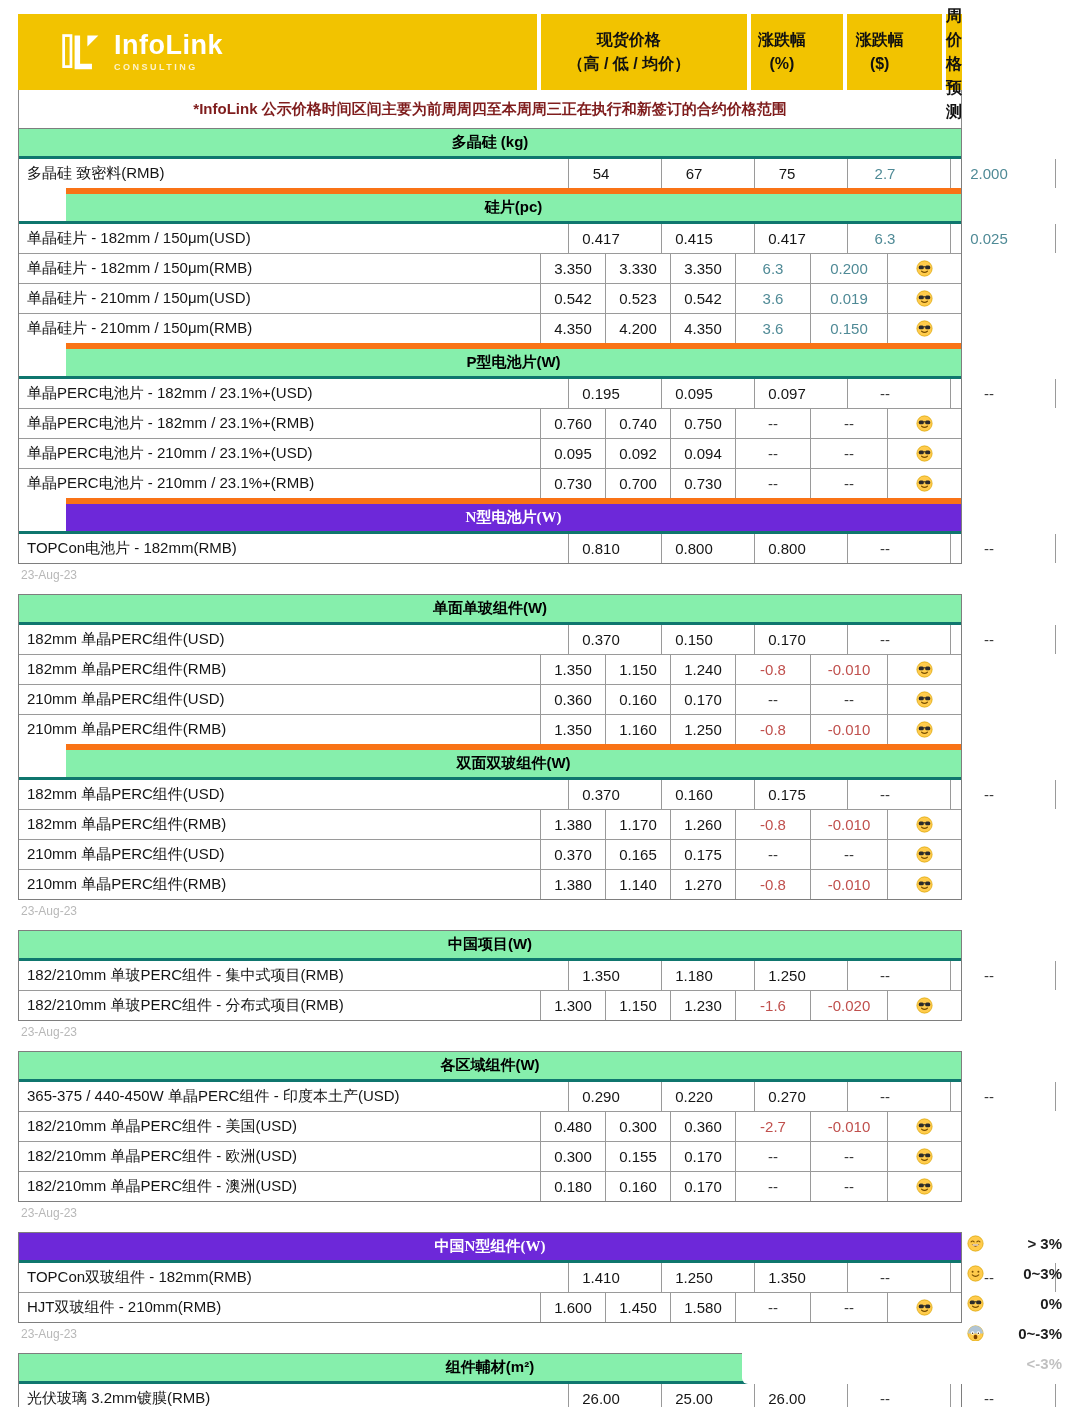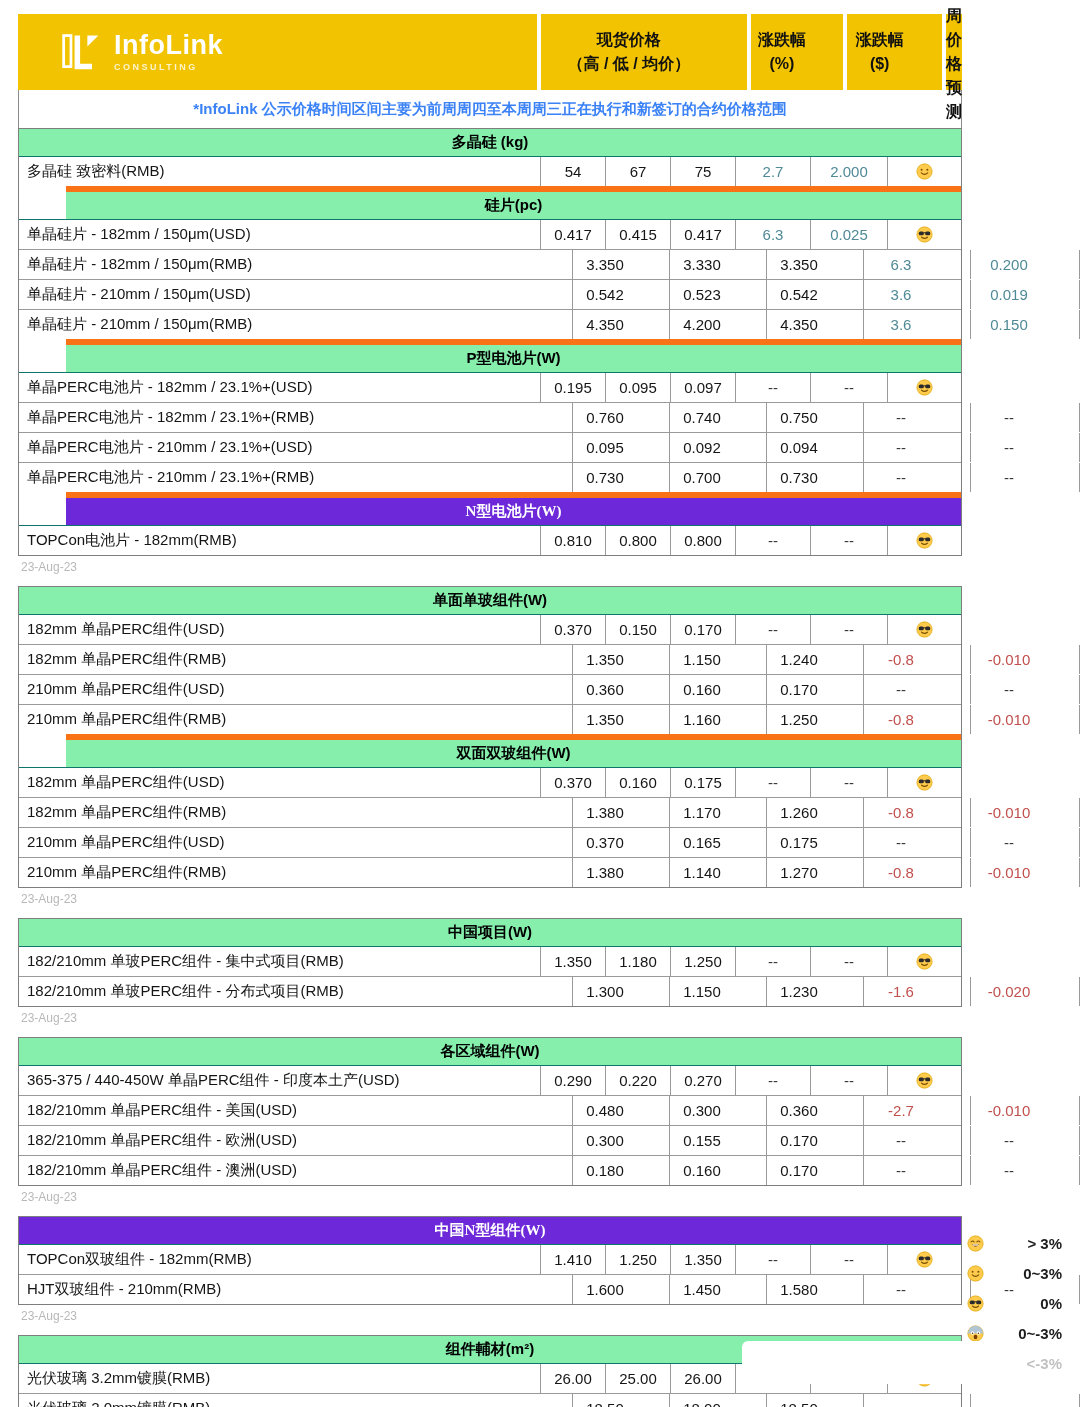--- a/index.html
+++ b/index.html
@@ -18,34 +18,34 @@
   .h-chg{width:73px;}
   .h-fc{width:70px;flex:1;}
   .logo-row{display:flex;align-items:center;gap:12px;}
   .brand-stack{display:flex;flex-direction:column;line-height:1;}
   .brand{color:#fff;font-size:27px;font-weight:bold;letter-spacing:0.5px;}
   .brand-sub{color:rgba(255,255,255,0.8);font-size:9px;letter-spacing:2.5px;margin-top:4px;font-weight:bold;}
 
   
   .note{box-sizing:border-box;height:38px;display:flex;align-items:center;justify-content:center;
         border-left:1px solid #8b8b8b;border-right:1px solid #8b8b8b;
-        font-weight:bold;font-size:15px;color:#3b82f6;background:#fff;}
+        font-weight:bold;font-size:15px;color:#7f1d1d;background:#fff;}
 
   
   .ptable{border:1px solid #7e7e7e;background:#fff;}
   .ptable{margin-top:0;}
   .trow{display:grid;grid-template-columns:521px 65px 65px 65px 75px 77px 1fr;}
-  .trow+.trow{border-top:1px solid #9a9a9a;gap:32px;}
+  .trow+.trow{border-top:1px solid #9a9a9a;}
   .cell{box-sizing:border-box;height:29px;display:flex;align-items:center;justify-content:center;
         font-size:15px;color:#151515;overflow:hidden;white-space:nowrap;}
   .cell+.cell{border-left:1px solid #9a9a9a;}
   .c-name{justify-content:flex-start;padding-left:8px;}
   .sec{height:27px;display:flex;align-items:center;justify-content:center;
        background:#86efac;font-weight:bold;font-size:15px;color:#000;}
-  .sec+ .trow{border-top:1px solid #0f766e;}
+  .sec+ .trow{border-top:3px solid #0f766e;gap:28px;}
   .trow + .sec{border-top:6px solid #f97316;margin-left:47px;}
   .sec.dark{background:#6d28d9;color:#ffffff;font-family:Liberation Serif, serif;}
   .pos{color:#4F8A96;}
   .neg{color:#C0504D;}
   .dash{color:#3a3a3a;}
   .stamp{height:22px;display:flex;align-items:center;font-size:12px;color:#b8b8b8;padding-left:3px;}
   .tgap{height:8px;}
 
   
   .legend{position:absolute;left:960px;top:1228px;width:116px;}

